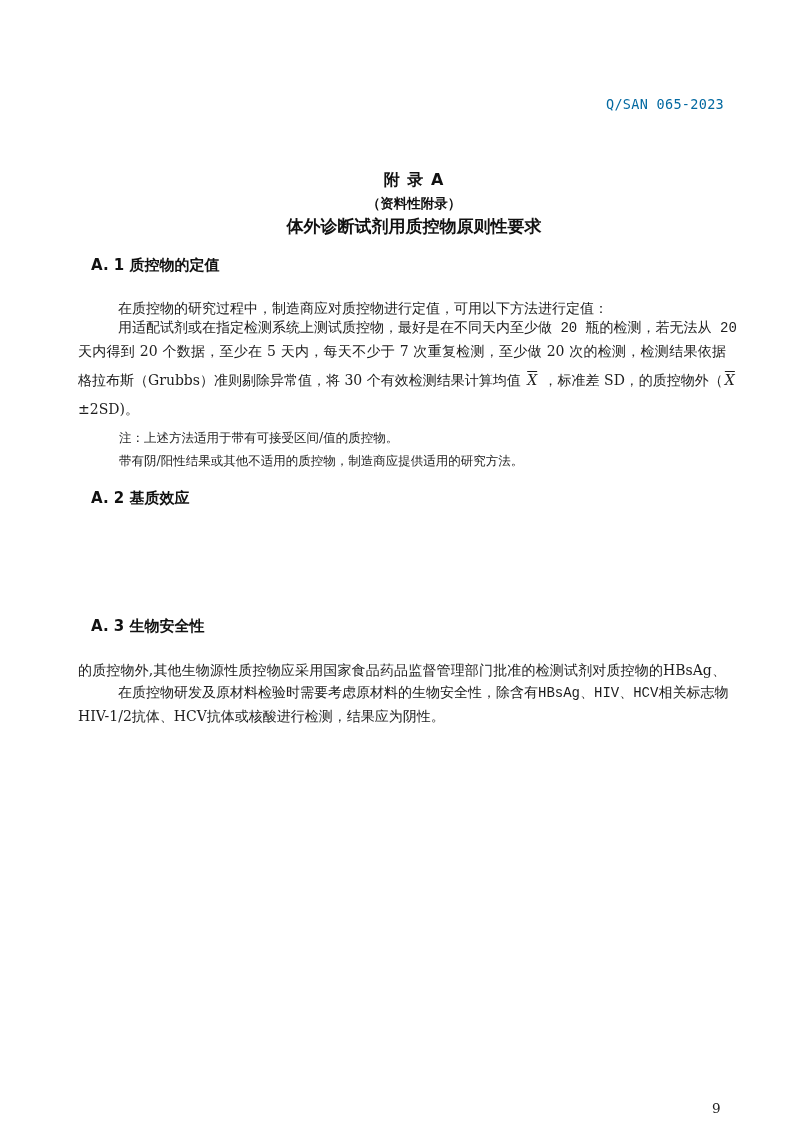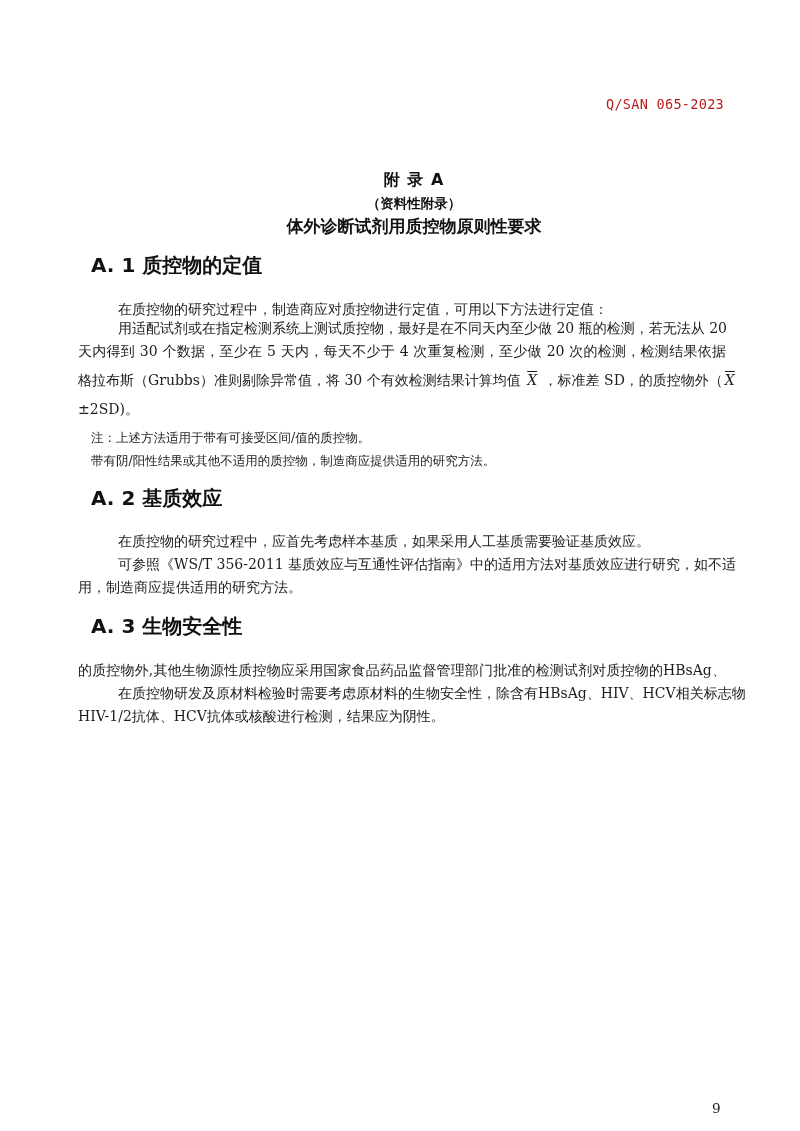--- a/index.html
+++ b/index.html
@@ -5,52 +5,52 @@
   html,body { margin:0; padding:0; background:#ffffff; }
   .page {
     position:relative; width:800px; height:1131px; margin:0 auto;
     background:#ffffff; overflow:hidden;
     font-family:"DejaVu Serif", serif; color:#1c1c1c;
     -webkit-font-smoothing:antialiased;
   }
   .doc-number {
     position:absolute; top:96px; right:76px;
     font-family:"DejaVu Sans Mono", monospace;
-    font-size:13.5px; letter-spacing:.3px; color:#b91c1c;
+    font-size:13.5px; letter-spacing:.3px; color:#0369a1;
   }
   .title-block {
     position:absolute; top:168px; left:0; width:800px;
     text-align:center; transform:translateX(14px);
     font-family:"DejaVu Sans", sans-serif; font-weight:bold; color:#111;
   }
   .title-l1 { font-size:16px; line-height:24px; letter-spacing:1px; }
   .title-l2 { font-size:13.5px; line-height:22px; }
   .title-l3 { font-size:17px; line-height:25px; }
   .sec-heading {
     position:absolute; left:91px;
     font-family:"DejaVu Sans", sans-serif; font-weight:bold;
-    font-size:20px; line-height:20px; color:#111; white-space:nowrap;
+    font-size:15px; line-height:20px; color:#111; white-space:nowrap;
   }
   .para { position:absolute; left:78px; width:648px; font-size:14px; }
   .line {
     line-height:23px; height:23px; white-space:nowrap;
     text-align:justify; text-align-last:justify;
   }
   .line.last { text-align:left; text-align-last:left; }
-  .line.indent { text-indent:40px; }
+  .line.indent { text-indent:40px;font-family:Liberation Mono, monospace; }
   .line.pt { padding-top:6px; height:23px; }
   .xbar {
     font-style:italic; text-decoration:overline;
     font-family:"DejaVu Serif", serif; padding:0 2px;
   }
   .note {
     position:absolute; left:91px; width:620px;
     font-size:12.5px; color:#1c1c1c;
   }
-  .note-line { line-height:22.5px; height:22.5px; white-space:nowrap; }
+  .note-line { line-height:22.5px; height:22.5px; white-space:nowrap;margin-left:28px; }
   .note-line.cont { }
   .page-number {
     position:absolute; top:1100px; left:712px;
     font-size:13.5px; color:#222;
   }
 </style>
 </head>
 <body>
 
 <div class="page">
@@ -64,37 +64,32 @@
   </div>
 
   <div class="sec-heading" style="top:255px">A. 1 质控物的定值</div>
 
   <div class="para" style="top:298px">
     <div class="line last indent">在质控物的研究过程中，制造商应对质控物进行定值，可用以下方法进行定值：</div>
   </div>
 
   <div class="para" style="top:317px">
     <div class="line indent">用适配试剂或在指定检测系统上测试质控物，最好是在不同天内至少做 20 瓶的检测，若无法从 20</div>
-    <div class="line">天内得到 30 个数据，至少在 5 天内，每天不少于 4 次重复检测，至少做 20 次的检测，检测结果依据</div>
+    <div class="line">天内得到 20 个数据，至少在 5 天内，每天不少于 7 次重复检测，至少做 20 次的检测，检测结果依据</div>
     <div class="line pt"><span>格拉布斯（Grubbs）准则剔除异常值，将 30 个有效检测结果计算均值 </span><span class="xbar">X</span><span> ，标准差 SD，的质控物外（</span><span class="xbar">X</span></div>
     <div class="line last pt">±2SD)。</div>
   </div>
 
   <div class="note" style="top:427px">
     <div class="note-line">注：上述方法适用于带有可接受区间/值的质控物。</div>
     <div class="note-line cont">带有阴/阳性结果或其他不适用的质控物，制造商应提供适用的研究方法。</div>
   </div>
 
   <div class="sec-heading" style="top:488px">A. 2 基质效应</div>
 
-  <div class="para" style="top:530px">
-    <div class="line last indent">在质控物的研究过程中，应首先考虑样本基质，如果采用人工基质需要验证基质效应。</div>
-    <div class="line indent">可参照《WS/T 356-2011 基质效应与互通性评估指南》中的适用方法对基质效应进行研究，如不适</div>
-    <div class="line last">用，制造商应提供适用的研究方法。</div>
-  </div>
 
   <div class="sec-heading" style="top:616px">A. 3 生物安全性</div>
 
   <div class="para" style="top:659px">
     <div class="line">的质控物外,其他生物源性质控物应采用国家食品药品监督管理部门批准的检测试剂对质控物的HBsAg、</div>
     <div class="line indent">在质控物研发及原材料检验时需要考虑原材料的生物安全性，除含有HBsAg、HIV、HCV相关标志物</div>
     <div class="line last">HIV-1/2抗体、HCV抗体或核酸进行检测，结果应为阴性。</div>
   </div>
 
   <div class="page-number">9</div>

